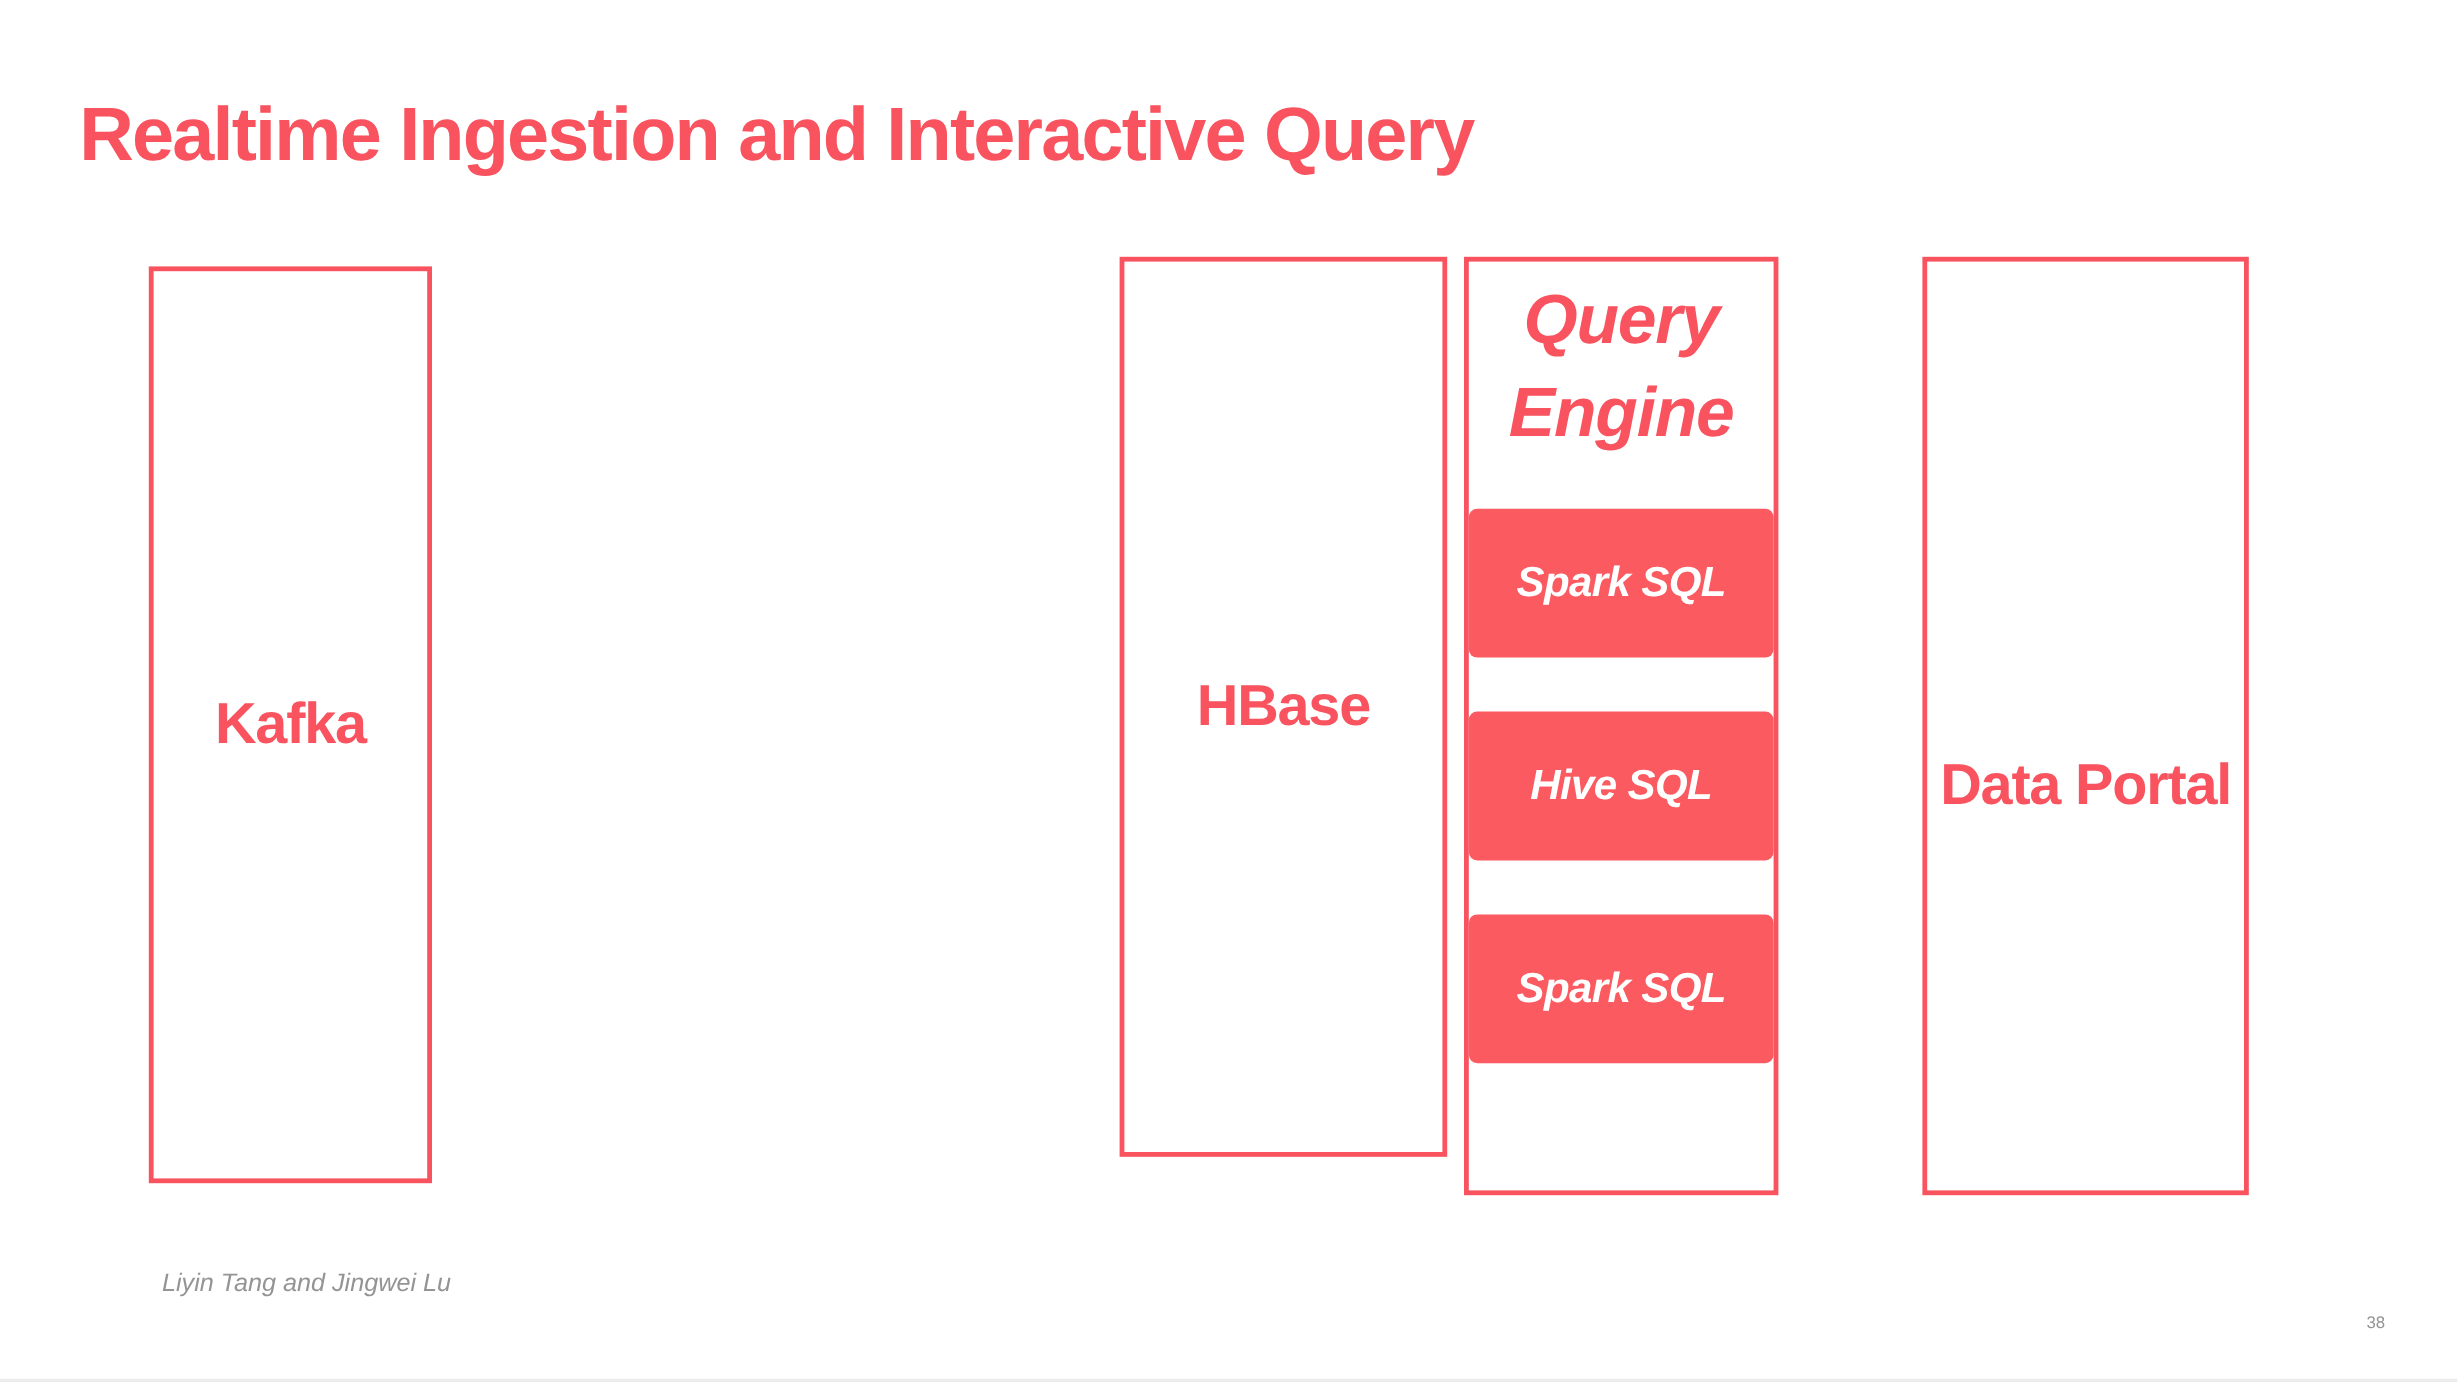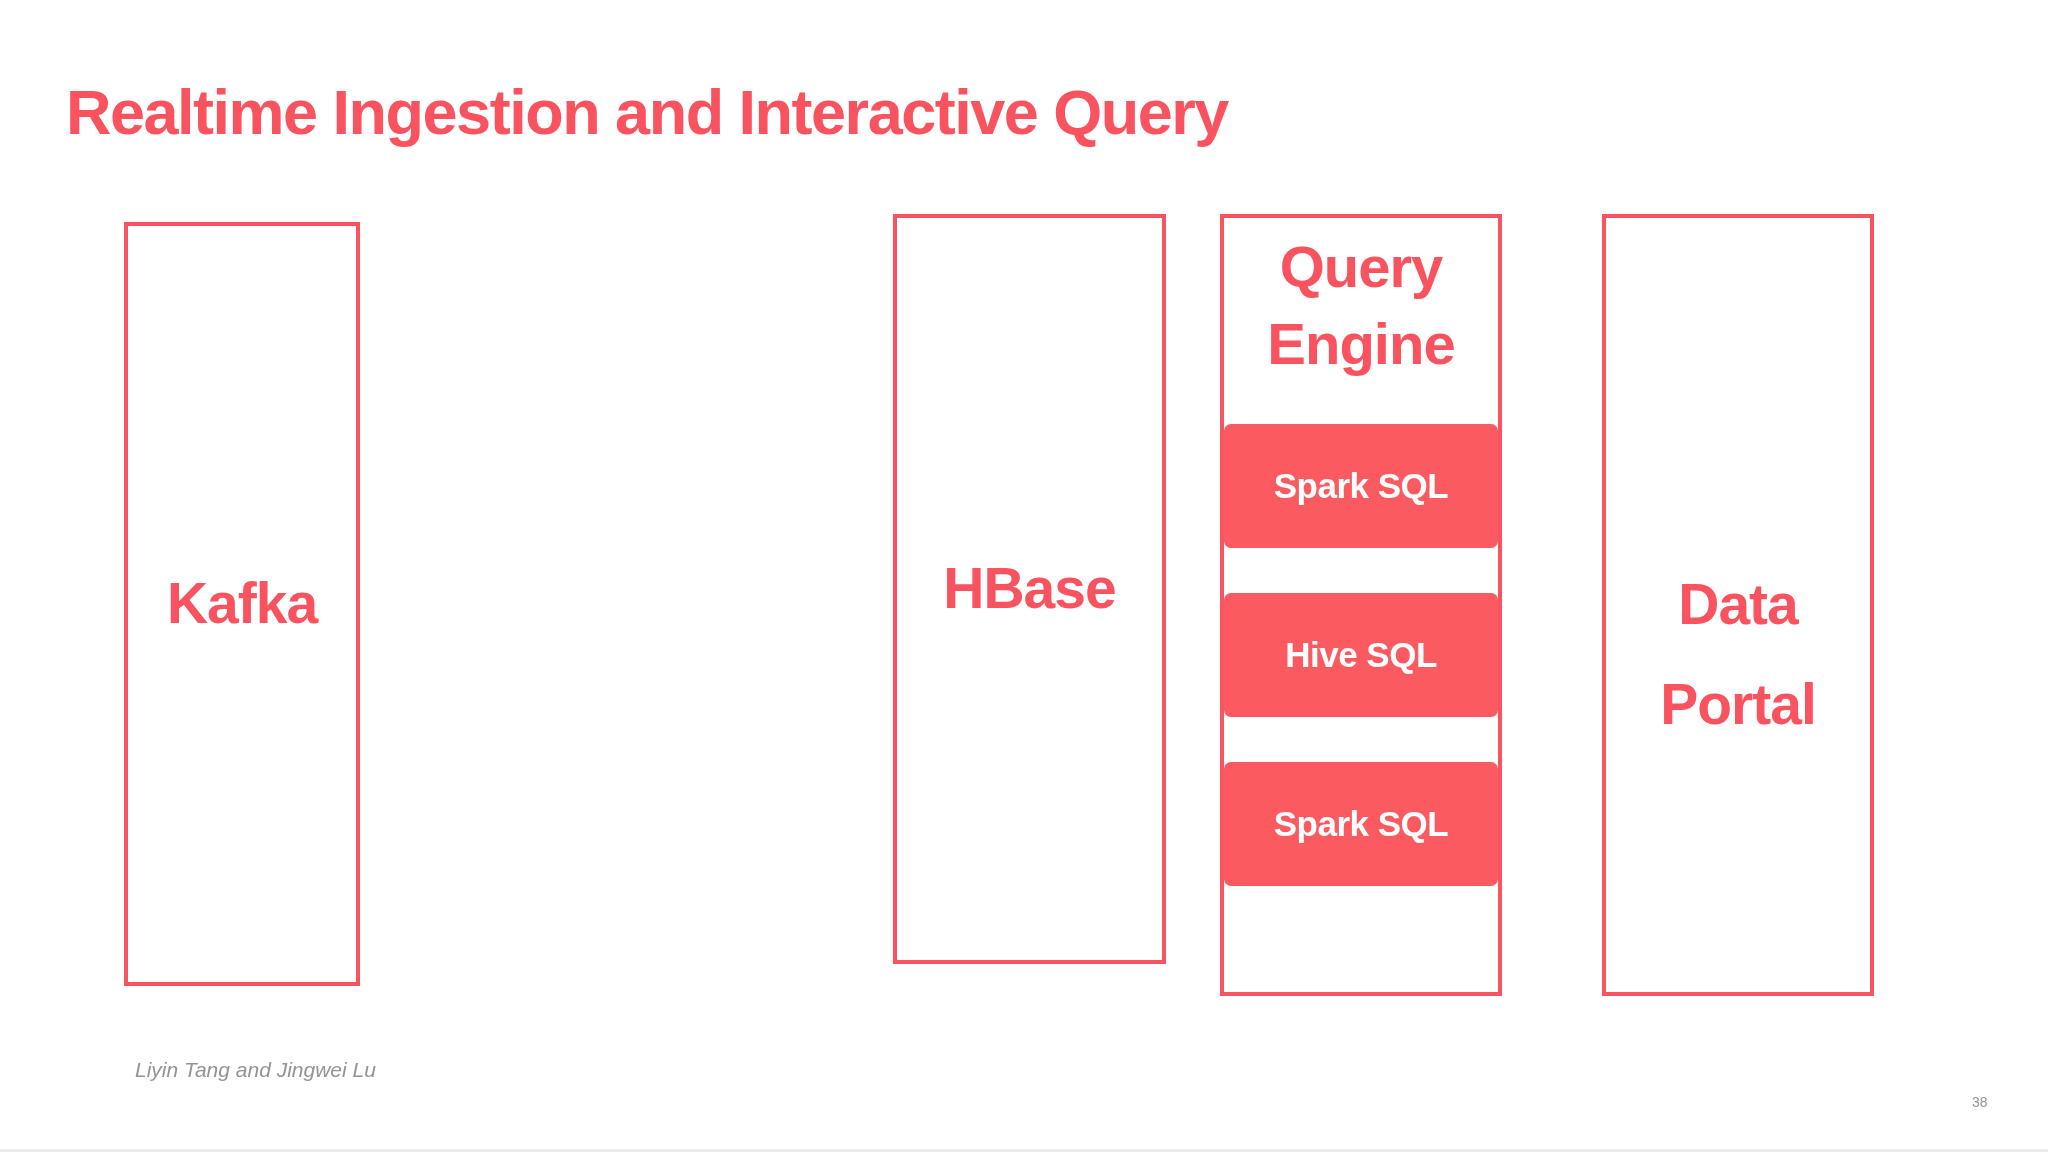--- a/index.html
+++ b/index.html
@@ -30,32 +30,32 @@
 
   
   .col-box {
     position: absolute;
     box-sizing: border-box;
     border: 4px solid var(--accent);
     background: #ffffff;
   }
   #box-kafka    { left: 124px;  top: 222px; width: 236px; height: 764px; }
   #box-airstream{ left: 457px;  top: 218px; width: 337px; height: 763px; }
-  #box-hbase    { left: 893px;  top: 214px; width: 273px; height: 750px; }
-  #box-query    { left: 1220px; top: 214px; width: 282px; height: 782px; }
+  #box-hbase    { left: 933px;  top: 214px; width: 273px; height: 750px; }
+  #box-query    { left: 1220px; top: 214px; width: 262px; height: 782px; font-style: italic; }
   #box-portal   { left: 1602px; top: 214px; width: 272px; height: 782px; }
 
   .box-label-center {
     position: absolute;
     inset: 0;
     display: flex;
     align-items: center;
     justify-content: center;
     text-align: center;
-    font-size: 57px;
+    font-size: 48px;
     font-weight: 800;
     letter-spacing: -1px;
     color: var(--accent);
     line-height: 1.75;
   }
   .box-label-top {
     position: absolute;
     left: 0;
     right: 0;
     top: 44px;

